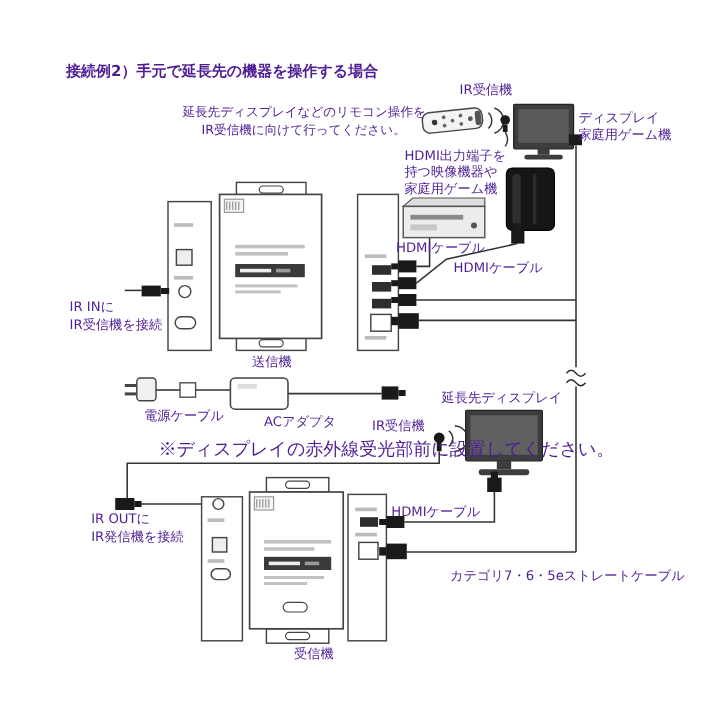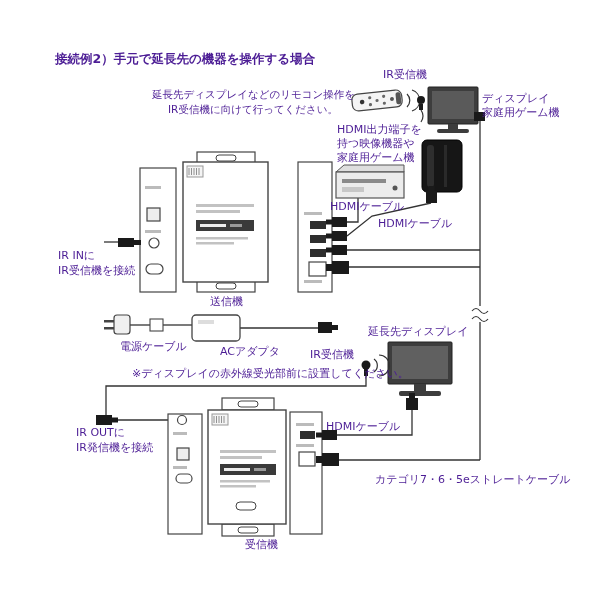--- a/index.html
+++ b/index.html
@@ -1,21 +1,21 @@
 <!DOCTYPE html>
 <html><head>
 <meta charset="utf-8">
 <style>
   html,body{margin:0;padding:0;background:#ffffff;}
   #stage{position:relative;width:600px;height:600px;background:#ffffff;
          font-family:"DejaVu Sans","Liberation Sans",sans-serif;overflow:hidden;}
   #art{position:absolute;left:0;top:0;width:600px;height:600px;}
   .lbl{position:absolute;font-size:11px;color:#4c1d95;white-space:nowrap;line-height:1.1;}
   .title{font-weight:bold;font-size:12.5px;}
-  .small{font-size:11px;}
+  .small{font-size:15px;font-family:Liberation Mono, monospace;}
   .mid{font-size:10.5px;}
 </style>
 </head>
 <body>
 
 <div id="stage">
 
   <svg id="art" viewBox="0 0 600 600" xmlns="http://www.w3.org/2000/svg">
 
     <g stroke="#333" stroke-width="1.3" fill="none">

